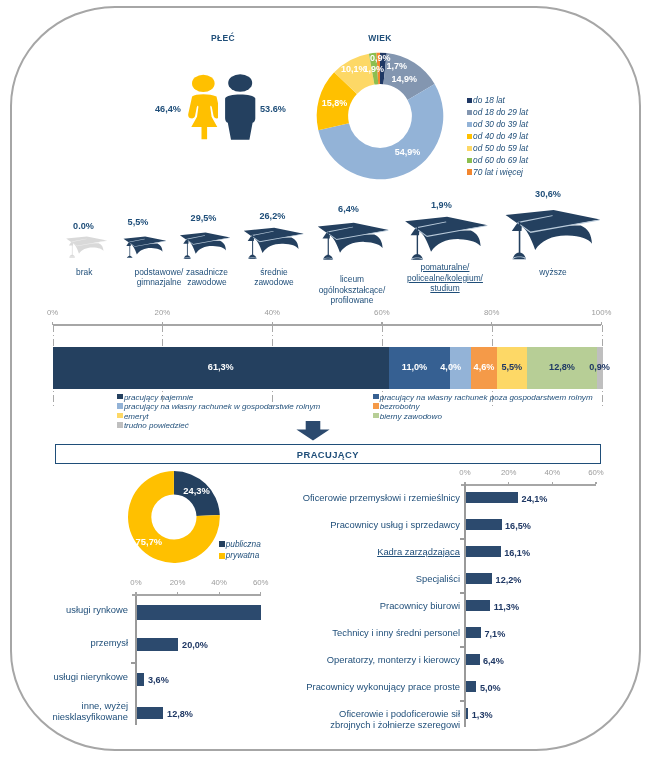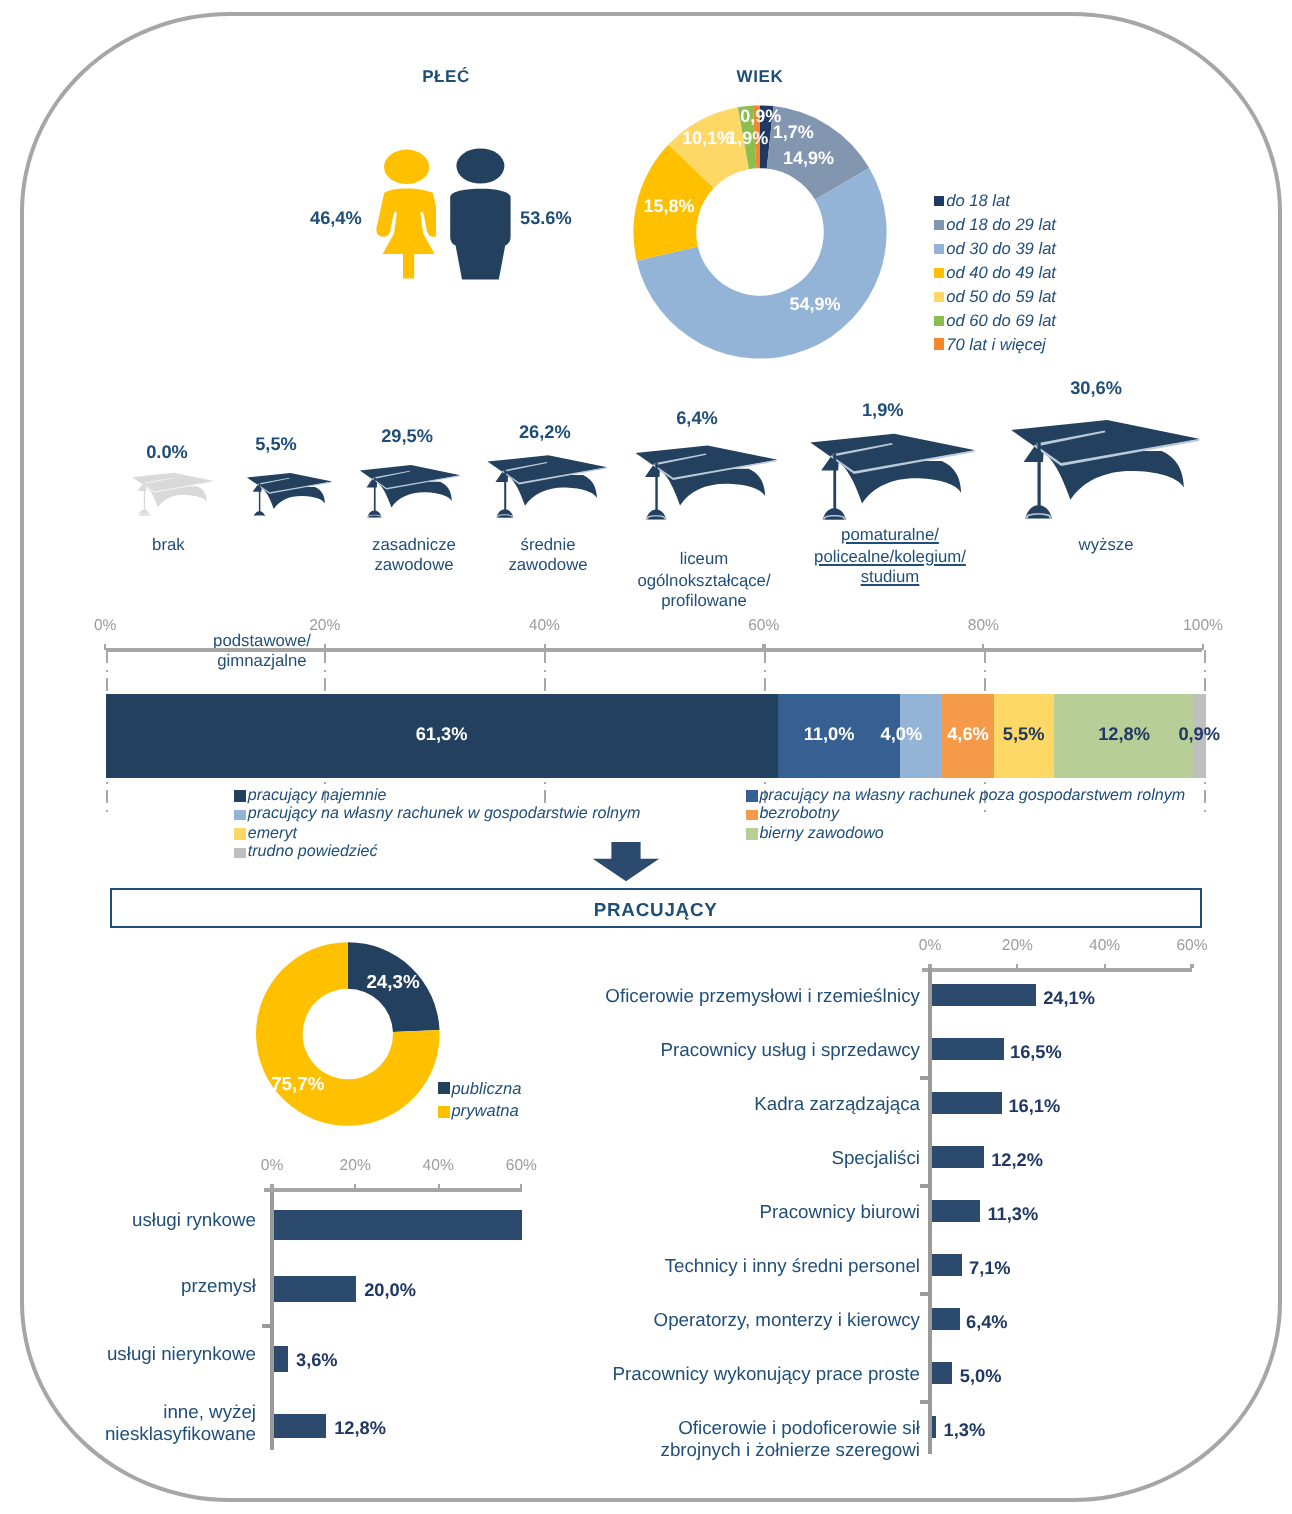--- a/index.html
+++ b/index.html
@@ -9,21 +9,21 @@
          border-radius:105px/100px;box-sizing:border-box;}
   .sect-title{position:absolute;font-weight:bold;font-size:8.5px;color:#1f4e79;letter-spacing:0.3px;
               text-align:center;white-space:nowrap;}
   .pct{position:absolute;font-weight:bold;color:#1f4e79;font-size:9.15px;white-space:nowrap;}
   .pctw{position:absolute;font-weight:bold;color:#fff;font-size:9px;white-space:nowrap;}
   .edulbl{position:absolute;color:#1f4e79;font-size:8.4px;text-align:center;line-height:10.6px;white-space:pre-line;}
   .legend-it{position:absolute;display:flex;align-items:flex-start;font-style:italic;font-size:8.3px;
              color:#1f4e79;line-height:9.5px;white-space:nowrap;}
   .sw{width:5.6px;height:5.6px;margin-right:1px;margin-top:1.8px;flex:0 0 auto;}
   .swsm{width:5.5px;height:5.5px;margin-right:1.2px;margin-top:1.2px;}
-  .legend-sm .legend-it{font-size:8.05px;line-height:9.45px;align-items:center;}
+  .legend-sm .legend-it{font-size:8.05px;line-height:9.45px;}
   .tick{position:absolute;font-size:7.8px;color:#9c9c9c;white-space:nowrap;}
   .banner{position:absolute;border-top:1.2px solid #1f4e79;border-bottom:1.2px solid #1f4e79;
           border-left:1.2px solid #1f4e79;border-right:1.2px solid #1f4e79;box-sizing:border-box;
           display:flex;align-items:center;justify-content:center;font-weight:bold;font-size:9.4px;
           color:#1f4e79;letter-spacing:0.4px;}
   .barlbl{position:absolute;font-size:9.15px;font-weight:bold;color:#1f3864;white-space:nowrap;}
   .catlbl{position:absolute;font-size:9.4px;color:#1f4e79;line-height:11px;text-align:right;white-space:pre-line;}
   .bar{position:absolute;background:#2c4a6e;}
 </style>
 </head>
@@ -171,21 +171,21 @@
     <path fill="#24405f" d="M17.4 98.3 C21 96.2 34 96.2 37.6 98.3 L38.6 100.2 L16.4 100.2 Z"></path>
   </svg>
   <div class="pct" style="left:58.5px;top:221.0px;width:50px;text-align:center;">0.0%</div>
   <div class="pct" style="left:113.0px;top:216.8px;width:50px;text-align:center;">5,5%</div>
   <div class="pct" style="left:178.5px;top:212.8px;width:50px;text-align:center;">29,5%</div>
   <div class="pct" style="left:247.4px;top:211.0px;width:50px;text-align:center;">26,2%</div>
   <div class="pct" style="left:323.5px;top:204.2px;width:50px;text-align:center;">6,4%</div>
   <div class="pct" style="left:416.4px;top:199.7px;width:50px;text-align:center;">1,9%</div>
   <div class="pct" style="left:523.0px;top:188.8px;width:50px;text-align:center;">30,6%</div>
   <div class="edulbl" style="left:54.2px;top:266.5px;width:60px;">brak</div>
-  <div class="edulbl" style="left:93px;top:266.5px;width:76px;margin-top:48px;">podstawowe/
+  <div class="edulbl" style="left:121px;top:266.5px;width:76px;">podstawowe/
 gimnazjalne</div>
   <div class="edulbl" style="left:174.0px;top:266.5px;width:66px;">zasadnicze
 zawodowe</div>
   <div class="edulbl" style="left:243.0px;top:266.5px;width:62px;">średnie
 zawodowe</div>
   <div class="edulbl" style="left:302.0px;top:274px;width:100px;">liceum
 ogólnokształcące/
 profilowane</div>
   <div class="edulbl" style="left:390.0px;top:262.0px;width:110px;text-decoration:underline;">pomaturalne/
 policealne/kolegium/
@@ -322,21 +322,21 @@
   <div style="position:absolute;left:459.8px;top:646.4px;width:4.6px;height:1.2px;background:#9a9a9a;"></div>
   <div style="position:absolute;left:459.8px;top:700.4px;width:4.6px;height:1.2px;background:#9a9a9a;"></div>
   <div class="bar" style="left:465.6px;top:492.3px;width:52.6px;height:11.2px;"></div>
   <div class="barlbl" style="left:521.6px;top:493.5px;">24,1%</div>
   <div class="catlbl" style="left:290px;top:491.8px;width:170px;">Oficerowie przemysłowi i rzemieślnicy</div>
   <div class="bar" style="left:465.6px;top:519.3px;width:36.0px;height:11.2px;"></div>
   <div class="barlbl" style="left:505.0px;top:520.5px;">16,5%</div>
   <div class="catlbl" style="left:290px;top:518.8px;width:170px;">Pracownicy usług i sprzedawcy</div>
   <div class="bar" style="left:465.6px;top:546.3px;width:35.2px;height:11.2px;"></div>
   <div class="barlbl" style="left:504.2px;top:547.5px;">16,1%</div>
-  <div class="catlbl" style="left:290px;top:545.8px;width:170px;">Kadra zarządzająca</div>
+  <div class="catlbl" style="left:290px;top:545.8px;width:170px;text-decoration:underline;">Kadra zarządzająca</div>
   <div class="bar" style="left:465.6px;top:573.3px;width:26.6px;height:11.2px;"></div>
   <div class="barlbl" style="left:495.6px;top:574.5px;">12,2%</div>
   <div class="catlbl" style="left:290px;top:572.8px;width:170px;">Specjaliści</div>
   <div class="bar" style="left:465.6px;top:600.3px;width:24.7px;height:11.2px;"></div>
   <div class="barlbl" style="left:493.7px;top:601.5px;">11,3%</div>
   <div class="catlbl" style="left:290px;top:599.8px;width:170px;">Pracownicy biurowi</div>
   <div class="bar" style="left:465.6px;top:627.3px;width:15.5px;height:11.2px;"></div>
   <div class="barlbl" style="left:484.5px;top:628.5px;">7,1%</div>
   <div class="catlbl" style="left:290px;top:626.8px;width:170px;">Technicy i inny średni personel</div>
   <div class="bar" style="left:465.6px;top:654.3px;width:14.0px;height:11.2px;"></div>

